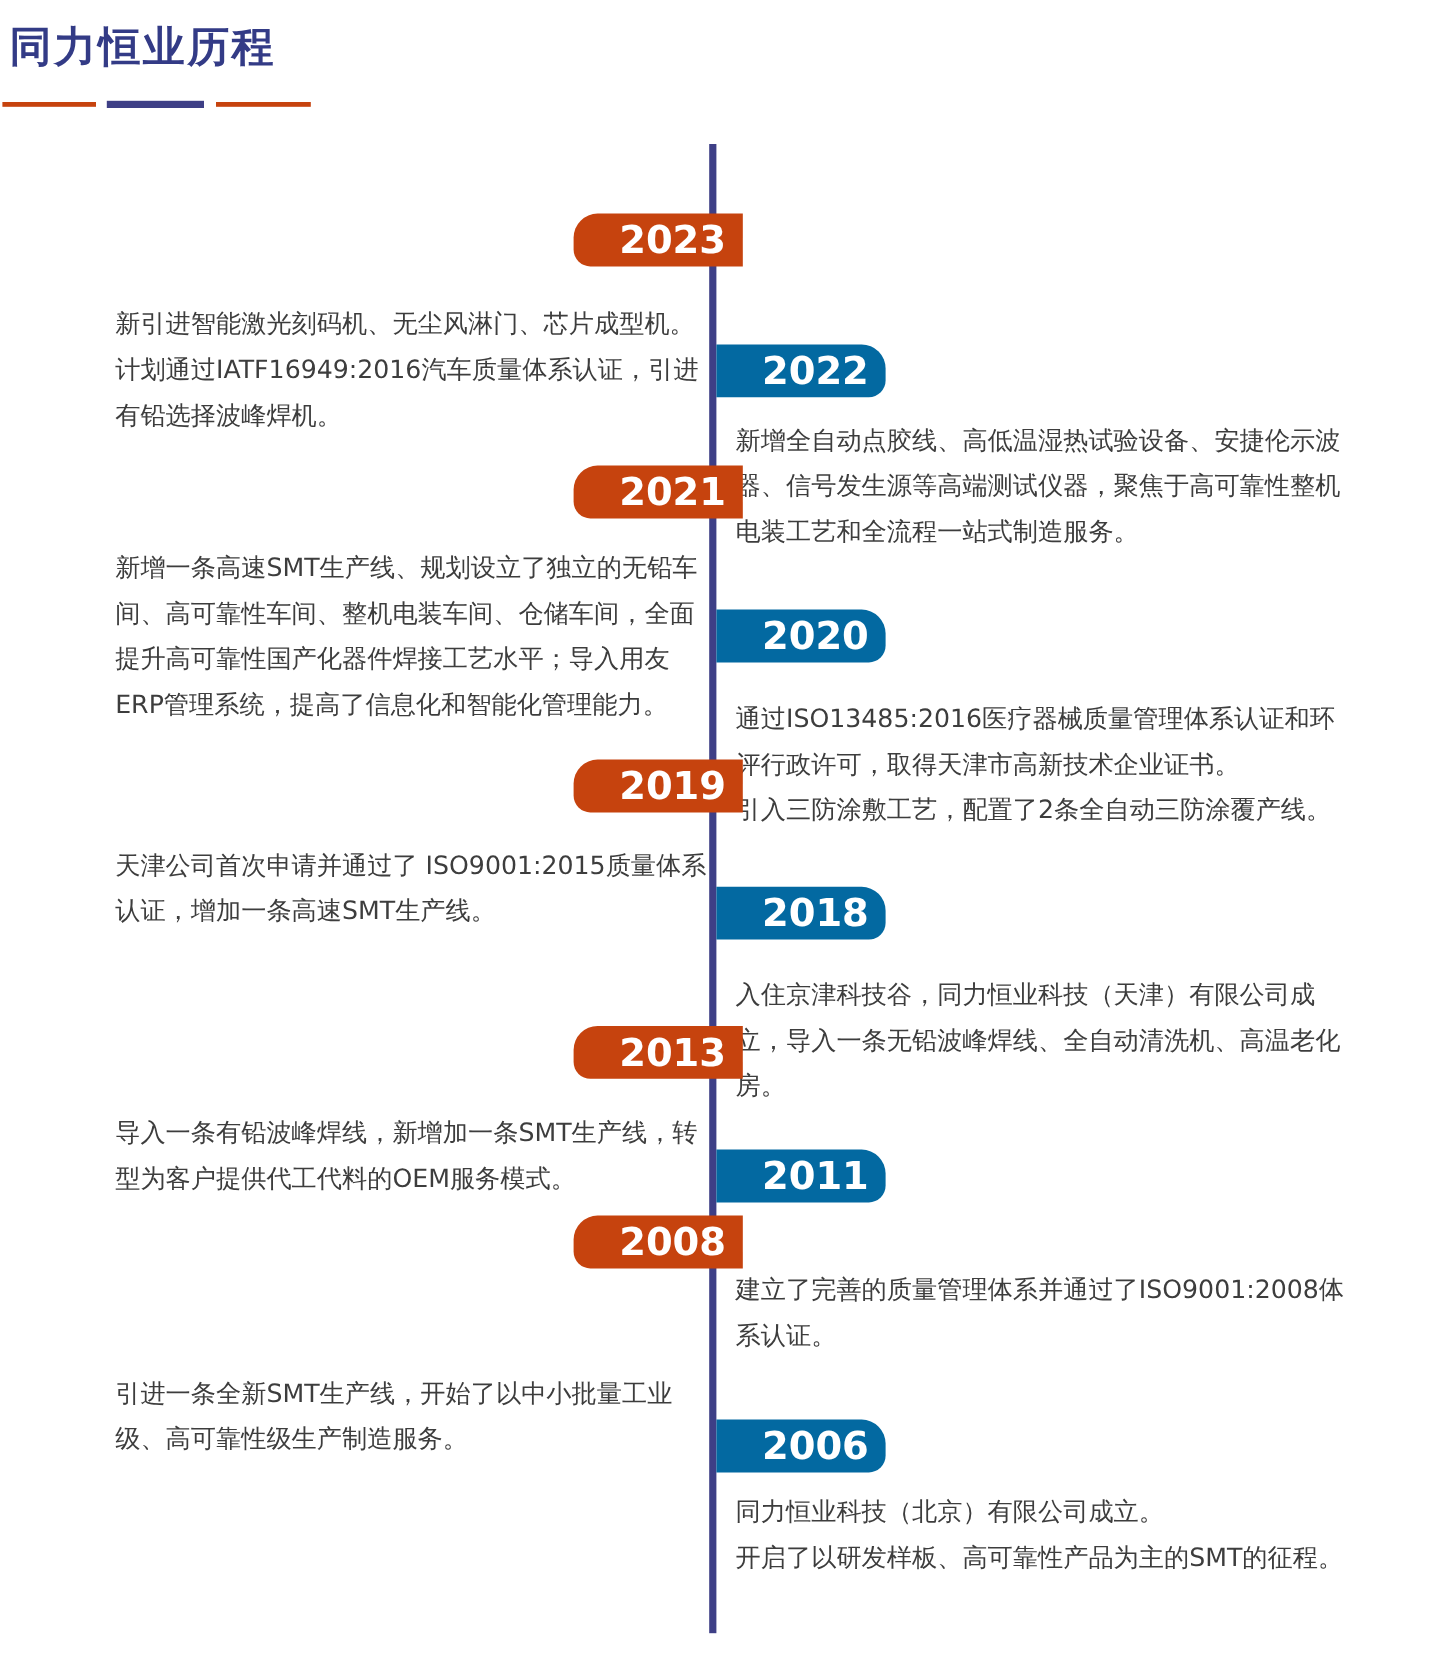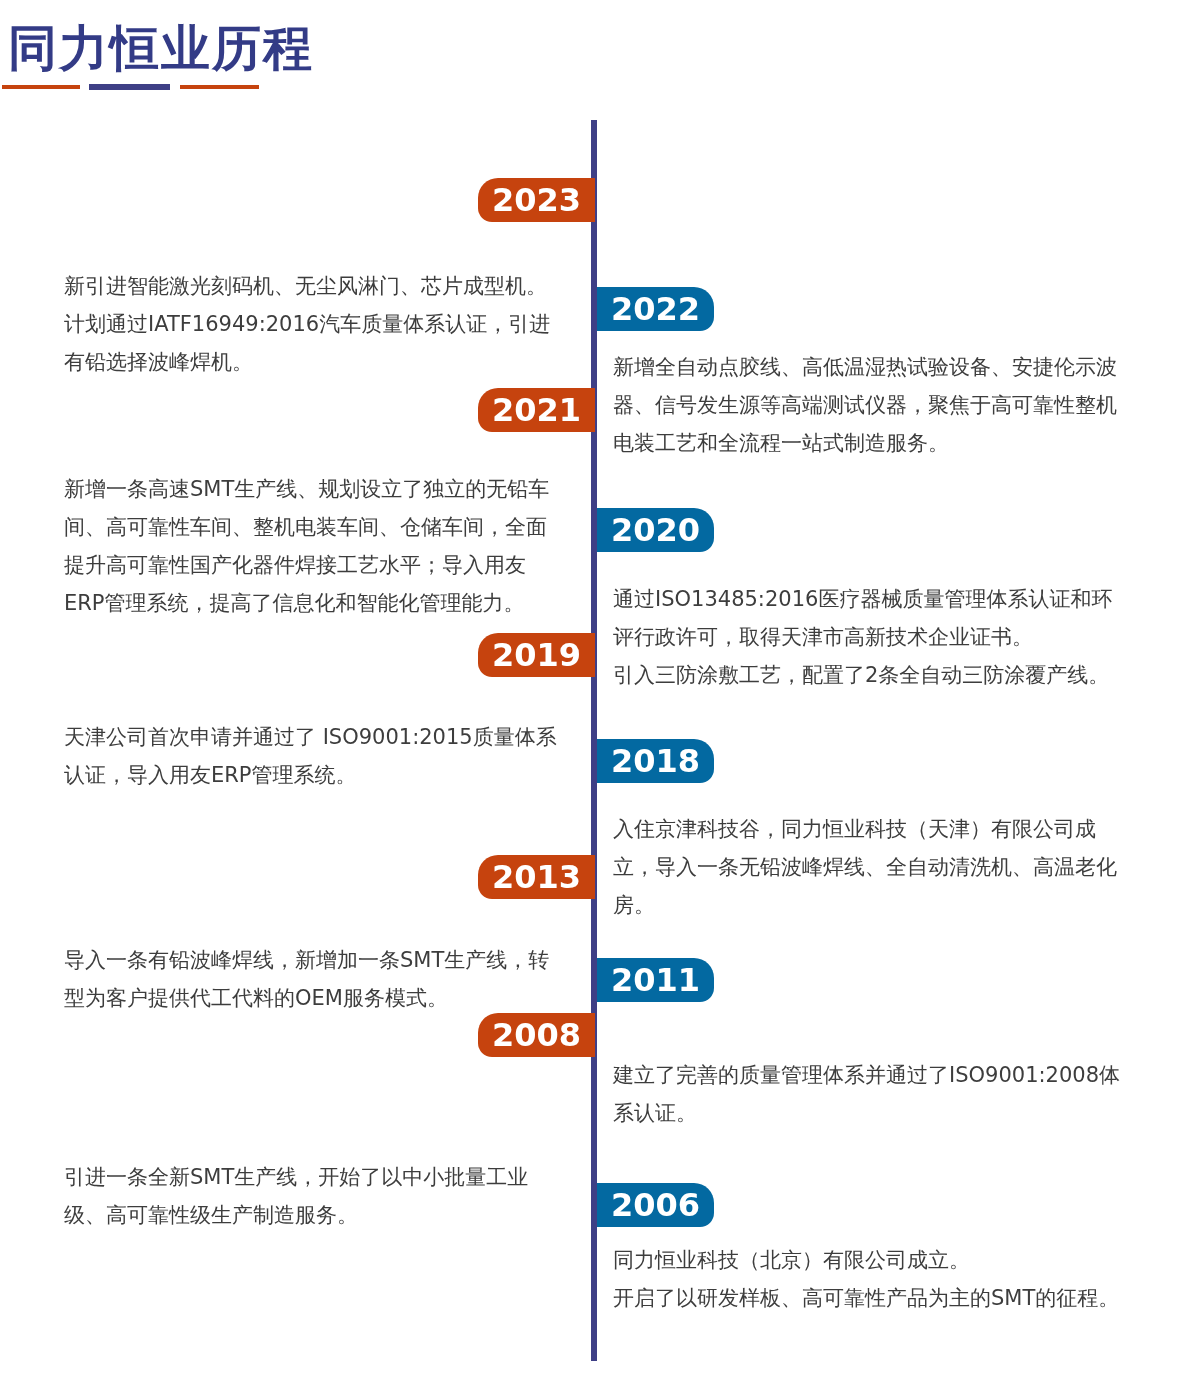--- a/index.html
+++ b/index.html
@@ -2,57 +2,57 @@
 <html><head>
 <meta charset="utf-8">
 <style>
   html, body { margin: 0; padding: 0; background: #ffffff; }
   body { width: 1200px; height: 1380px; font-family: "DejaVu Sans", sans-serif; }
   .canvas { position: relative; width: 1200px; height: 1380px; background: #ffffff; overflow: hidden; }
 
   
   .page-title {
     position: absolute; left: 8px; top: 16px; margin: 0;
-    font-size: 49px; font-weight: bold; letter-spacing: 2px;
+    font-size: 35px; font-weight: bold; letter-spacing: 2px;
     color: #333b86;
   }
   .bar { position: absolute; height: 4px; }
   .bar.b1 { left: 2px;   top: 85px; width: 78px; background: #c6430e; }
   .bar.b2 { left: 89px;  top: 84px; width: 81px; height: 6px; background: #3e3f86; }
   .bar.b3 { left: 180px; top: 85px; width: 79px; background: #c6430e; }
 
   
   .vline { position: absolute; left: 591px; top: 120px; width: 6px; height: 1241px; background: #3e3f86; }
 
   
   .badge {
     position: absolute; width: 117px; height: 44px;
     color: #ffffff; font-size: 32px; font-weight: bold;
-    text-align: center; line-height: 45px;
+    text-align: center; line-height: 45px; padding-left: 24px;
   }
   .badge.left  { left: 478px; background: #c6430e; border-radius: 20px 0 0 14px; }
   .badge.right { left: 597px; background: #0369a1; border-radius: 0 20px 14px 0; }
 
   .y2023 { top: 178px; }
   .y2022 { top: 287px; }
   .y2021 { top: 388px; }
   .y2020 { top: 508px; }
   .y2019 { top: 633px; }
   .y2018 { top: 739px; }
   .y2013 { top: 855px; }
   .y2011 { top: 958px; }
   .y2008 { top: 1013px; }
   .y2006 { top: 1183px; }
 
   
   .desc {
     position: absolute; font-size: 21px; line-height: 38px;
     color: #3d3d3d; white-space: pre-line; text-align: left;
   }
-  .desc.left  { left: 64px;  width: 500px; margin-top: 16px; }
+  .desc.left  { left: 96px;  width: 500px; }
   .desc.right { left: 613px; width: 510px; }
 
   .t2023 { top: 251px; }
   .t2022 { top: 348px; }
   .t2021 { top: 454px; }
   .t2020 { top: 580px; }
   .t2019 { top: 702px; }
   .t2018 { top: 810px; }
   .t2013 { top: 925px; }
   .t2011 { top: 1056px; }
@@ -78,21 +78,21 @@
   <div class="desc  right t2022">新增全自动点胶线、高低温湿热试验设备、安捷伦示波器、信号发生源等高端测试仪器，聚焦于高可靠性整机电装工艺和全流程一站式制造服务。</div>
 
   <div class="badge left y2021">2021</div>
   <div class="desc  left t2021">新增一条高速SMT生产线、规划设立了独立的无铅车间、高可靠性车间、整机电装车间、仓储车间，全面提升高可靠性国产化器件焊接工艺水平；导入用友ERP管理系统，提高了信息化和智能化管理能力。</div>
 
   <div class="badge right y2020">2020</div>
   <div class="desc  right t2020">通过ISO13485:2016医疗器械质量管理体系认证和环评行政许可，取得天津市高新技术企业证书。
 引入三防涂敷工艺，配置了2条全自动三防涂覆产线。</div>
 
   <div class="badge left y2019">2019</div>
-  <div class="desc  left t2019">天津公司首次申请并通过了 ISO9001:2015质量体系认证，导入用友ERP管理系统。</div>
+  <div class="desc  left t2019">天津公司首次申请并通过了 ISO9001:2015质量体系认证，增加一条高速SMT生产线。</div>
 
   <div class="badge right y2018">2018</div>
   <div class="desc  right t2018">入住京津科技谷，同力恒业科技（天津）有限公司成立，导入一条无铅波峰焊线、全自动清洗机、高温老化房。</div>
 
   <div class="badge left y2013">2013</div>
   <div class="desc  left t2013">导入一条有铅波峰焊线，新增加一条SMT生产线，转型为客户提供代工代料的OEM服务模式。</div>
 
   <div class="badge right y2011">2011</div>
   <div class="desc  right t2011">建立了完善的质量管理体系并通过了ISO9001:2008体系认证。</div>
 

